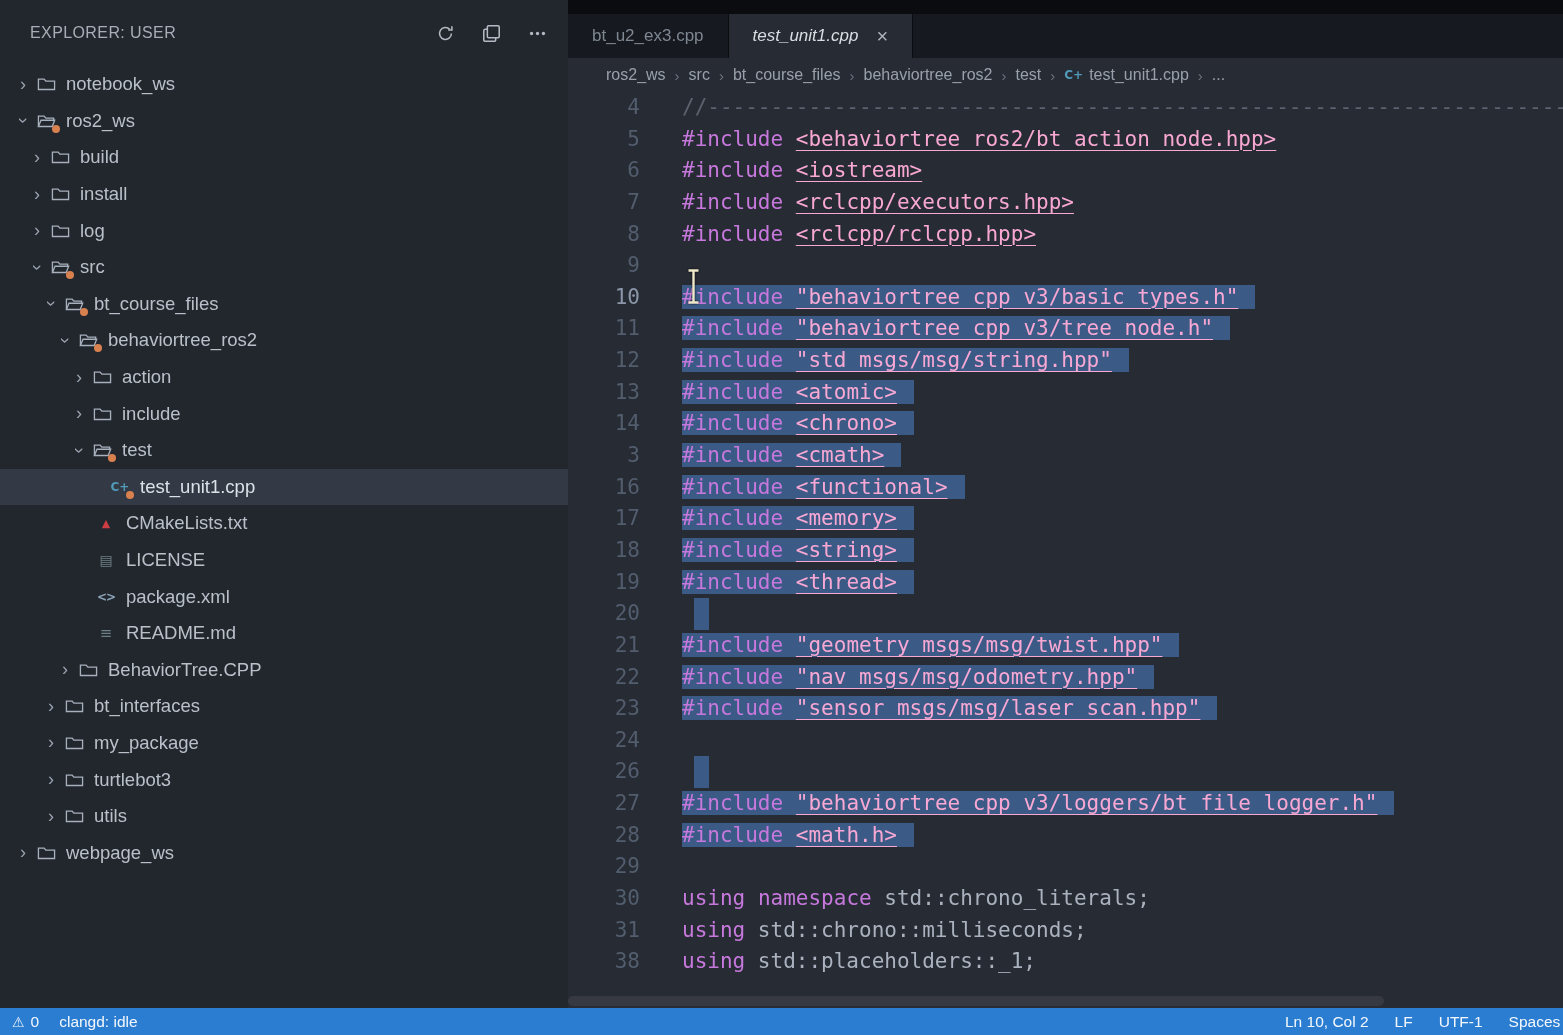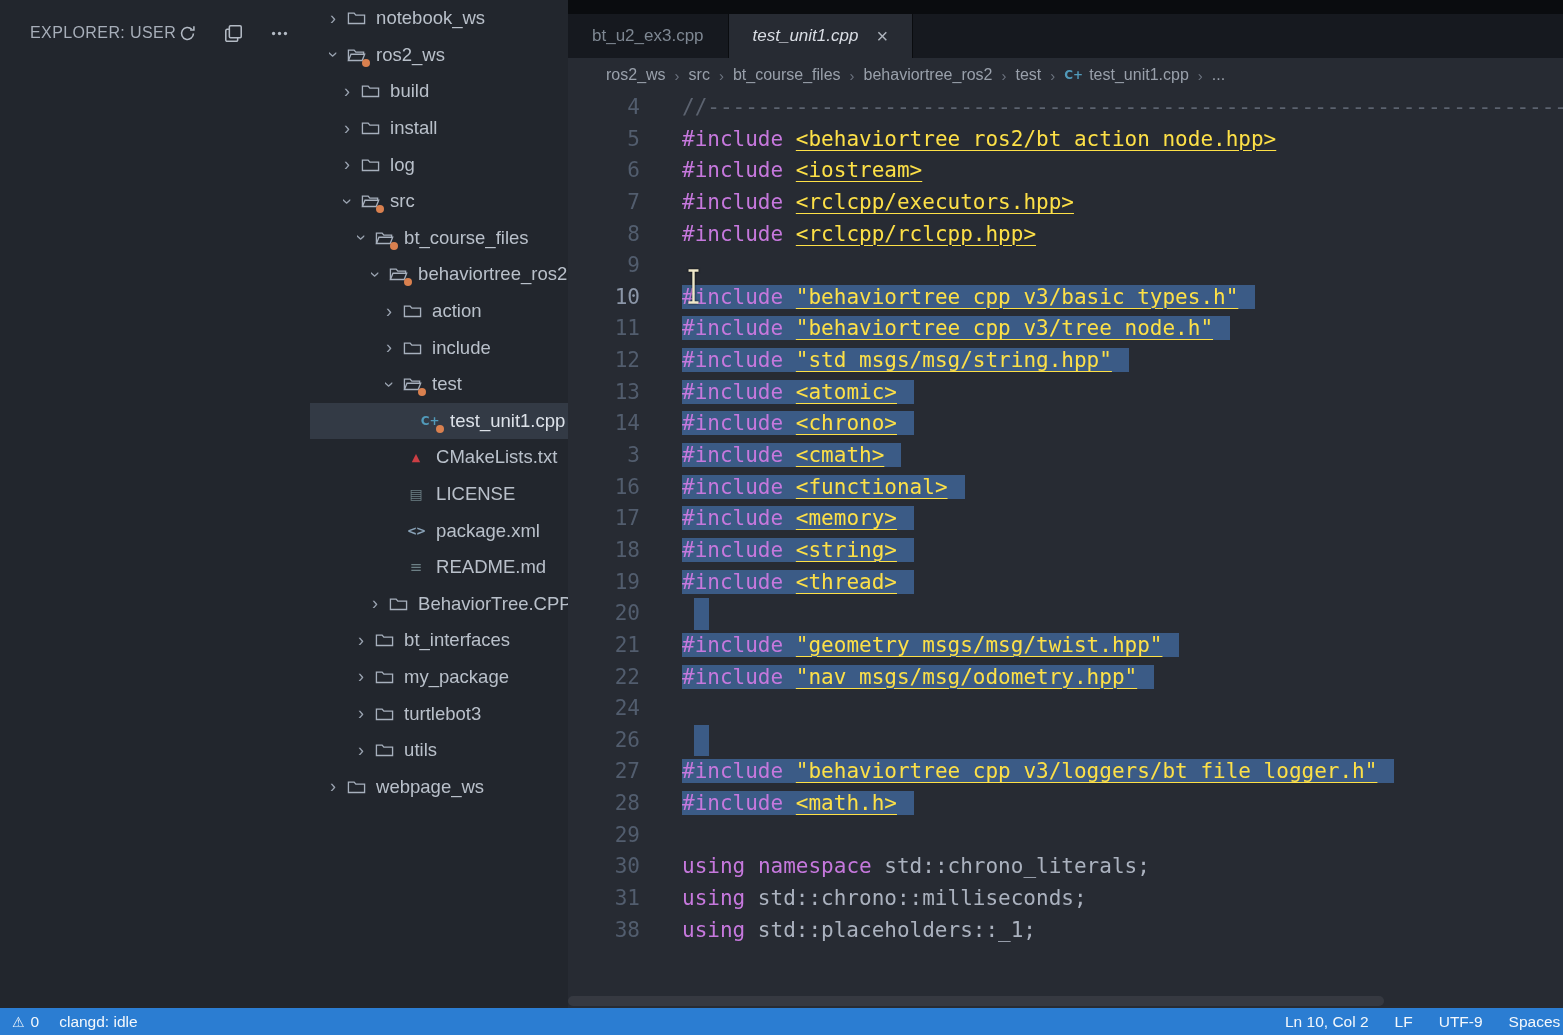--- a/index.html
+++ b/index.html
@@ -2,21 +2,21 @@
 <html><head>
 <meta charset="utf-8">
 <style>
   *{margin:0;padding:0;box-sizing:border-box;}
   html,body{width:1563px;height:1035px;overflow:hidden;background:#272b33;
     font-family:"Liberation Sans",sans-serif;}
   #app{position:relative;width:1563px;height:1035px;display:flex;flex-direction:column;}
   #main{flex:1;display:flex;min-height:0;}
 
   
-  #sidebar{width:568px;flex:none;background:#22262d;display:flex;flex-direction:row;overflow:hidden;}
+  #sidebar{width:568px;flex:none;background:#22262d;display:flex;flex-direction:column;overflow:hidden;}
   .explorer-header{height:66px;display:flex;align-items:center;justify-content:space-between;
     padding:0 20px 0 30px;flex:none;}
   .explorer-title{font-size:16px;color:#a7aeb9;letter-spacing:.4px;}
   .header-actions{display:flex;align-items:center;gap:24px;}
   .hicon{width:22px;height:22px;color:#b3bac4;display:flex;align-items:center;justify-content:center;cursor:pointer;}
   #tree{flex:1;overflow:hidden;}
   .tree-row{height:36.6px;display:flex;align-items:center;color:#b9c0ca;font-size:18.5px;
     cursor:pointer;white-space:nowrap;}
   .tree-row.selected{background:#333a45;color:#dce1e8;}
   .chevron{width:22px;flex:none;font-size:18px;color:#9aa3b0;display:flex;align-items:center;justify-content:center;}
@@ -47,21 +47,21 @@
   .bc-ic{margin-right:6px;display:inline-flex;}
 
   
   #code{position:relative;flex:1;overflow:hidden;cursor:text;
     font-family:"DejaVu Sans Mono","Liberation Mono",monospace;font-size:21px;line-height:31.65px;}
   .code-line{display:flex;height:31.65px;white-space:pre;}
   .gutter{width:72px;flex:none;text-align:right;color:#525d6e;}
   .gutter.cur{color:#8b96a8;}
   .code-content{margin-left:42px;}
   .tk-kw{color:#c678dd;}
-  .tk-inc{color:#fde047;text-decoration:underline;text-decoration-thickness:1px;text-underline-offset:4px;}
+  .tk-inc{color:#f9a8d4;text-decoration:underline;text-decoration-thickness:1px;text-underline-offset:4px;}
   .tk-pl{color:#abb2bf;}
   .tk-cm{color:#5c6370;}
   .sel{background:#3b5b86;padding-right:17px;}
   .sel-empty{display:inline-block;background:#3b5b86;width:15px;height:31.65px;
     vertical-align:top;margin-left:12px;}
   #ibeam{position:absolute;left:118px;top:176px;pointer-events:none;
     filter:drop-shadow(0 0 1px rgba(0,0,0,.8));}
   #hscroll{position:absolute;left:0;bottom:2px;width:816px;height:10px;
     background:rgba(255,255,255,.07);border-radius:5px;}
 
@@ -359,20 +359,21 @@
             <div class="code-line"><span class="gutter">13</span><span class="code-content"><span class="sel"><span class="tk-kw">#include</span><span class="tk-pl"> </span><span class="tk-inc">&lt;atomic&gt;</span></span></span></div>
             <div class="code-line"><span class="gutter">14</span><span class="code-content"><span class="sel"><span class="tk-kw">#include</span><span class="tk-pl"> </span><span class="tk-inc">&lt;chrono&gt;</span></span></span></div>
             <div class="code-line"><span class="gutter">3</span><span class="code-content"><span class="sel"><span class="tk-kw">#include</span><span class="tk-pl"> </span><span class="tk-inc">&lt;cmath&gt;</span></span></span></div>
             <div class="code-line"><span class="gutter">16</span><span class="code-content"><span class="sel"><span class="tk-kw">#include</span><span class="tk-pl"> </span><span class="tk-inc">&lt;functional&gt;</span></span></span></div>
             <div class="code-line"><span class="gutter">17</span><span class="code-content"><span class="sel"><span class="tk-kw">#include</span><span class="tk-pl"> </span><span class="tk-inc">&lt;memory&gt;</span></span></span></div>
             <div class="code-line"><span class="gutter">18</span><span class="code-content"><span class="sel"><span class="tk-kw">#include</span><span class="tk-pl"> </span><span class="tk-inc">&lt;string&gt;</span></span></span></div>
             <div class="code-line"><span class="gutter">19</span><span class="code-content"><span class="sel"><span class="tk-kw">#include</span><span class="tk-pl"> </span><span class="tk-inc">&lt;thread&gt;</span></span></span></div>
             <div class="code-line"><span class="gutter">20</span><span class="code-content"><span class="sel-empty"></span></span></div>
             <div class="code-line"><span class="gutter">21</span><span class="code-content"><span class="sel"><span class="tk-kw">#include</span><span class="tk-pl"> </span><span class="tk-inc">"geometry_msgs/msg/twist.hpp"</span></span></span></div>
             <div class="code-line"><span class="gutter">22</span><span class="code-content"><span class="sel"><span class="tk-kw">#include</span><span class="tk-pl"> </span><span class="tk-inc">"nav_msgs/msg/odometry.hpp"</span></span></span></div>
+            <div class="code-line"><span class="gutter">23</span><span class="code-content"><span class="sel"><span class="tk-kw">#include</span><span class="tk-pl"> </span><span class="tk-inc">"sensor_msgs/msg/laser_scan.hpp"</span></span></span></div>
             <div class="code-line"><span class="gutter">24</span></div>
             <div class="code-line"><span class="gutter">26</span><span class="code-content"><span class="sel-empty"></span></span></div>
             <div class="code-line"><span class="gutter">27</span><span class="code-content"><span class="sel"><span class="tk-kw">#include</span><span class="tk-pl"> </span><span class="tk-inc">"behaviortree_cpp_v3/loggers/bt_file_logger.h"</span></span></span></div>
             <div class="code-line"><span class="gutter">28</span><span class="code-content"><span class="sel"><span class="tk-kw">#include</span><span class="tk-pl"> </span><span class="tk-inc">&lt;math.h&gt;</span></span></span></div>
             <div class="code-line"><span class="gutter">29</span><span class="code-content"></span></div>
             <div class="code-line"><span class="gutter">30</span><span class="code-content"><span class="tk-kw">using</span><span class="tk-pl"> </span><span class="tk-kw">namespace</span><span class="tk-pl"> std::chrono_literals;</span></span></div>
             <div class="code-line"><span class="gutter">31</span><span class="code-content"><span class="tk-kw">using</span><span class="tk-pl"> std::chrono::milliseconds;</span></span></div>
             <div class="code-line"><span class="gutter">38</span><span class="code-content"><span class="tk-kw">using</span><span class="tk-pl"> std::placeholders::_1;</span></span></div>
           </div>
         <div id="ibeam">
@@ -389,17 +390,17 @@
     <div class="sb-left">
       <span class="sb-item">
         <span class="warn-ic">⚠</span>
         <span>0</span>
       </span>
       <span class="sb-item">clangd: idle</span>
     </div>
     <div class="sb-right">
       <span class="sb-item">Ln 10, Col 2</span>
       <span class="sb-item">LF</span>
-      <span class="sb-item">UTF-9</span>
+      <span class="sb-item">UTF-1</span>
       <span class="sb-item">Spaces</span>
     </div>
   </footer>
 </div>
 
 </body></html>

